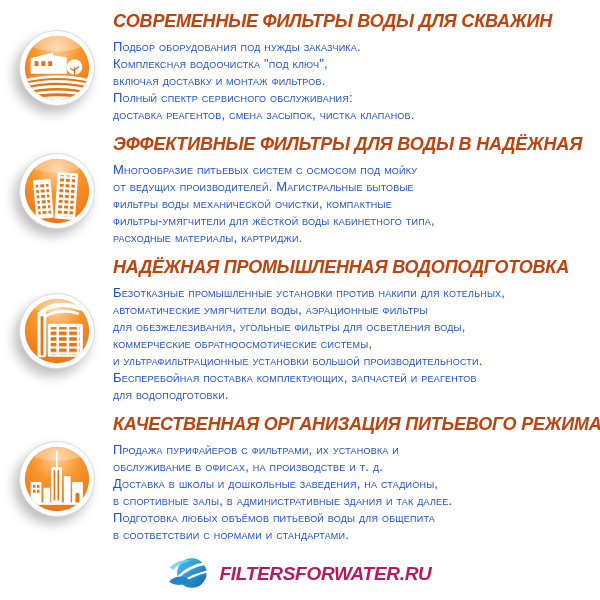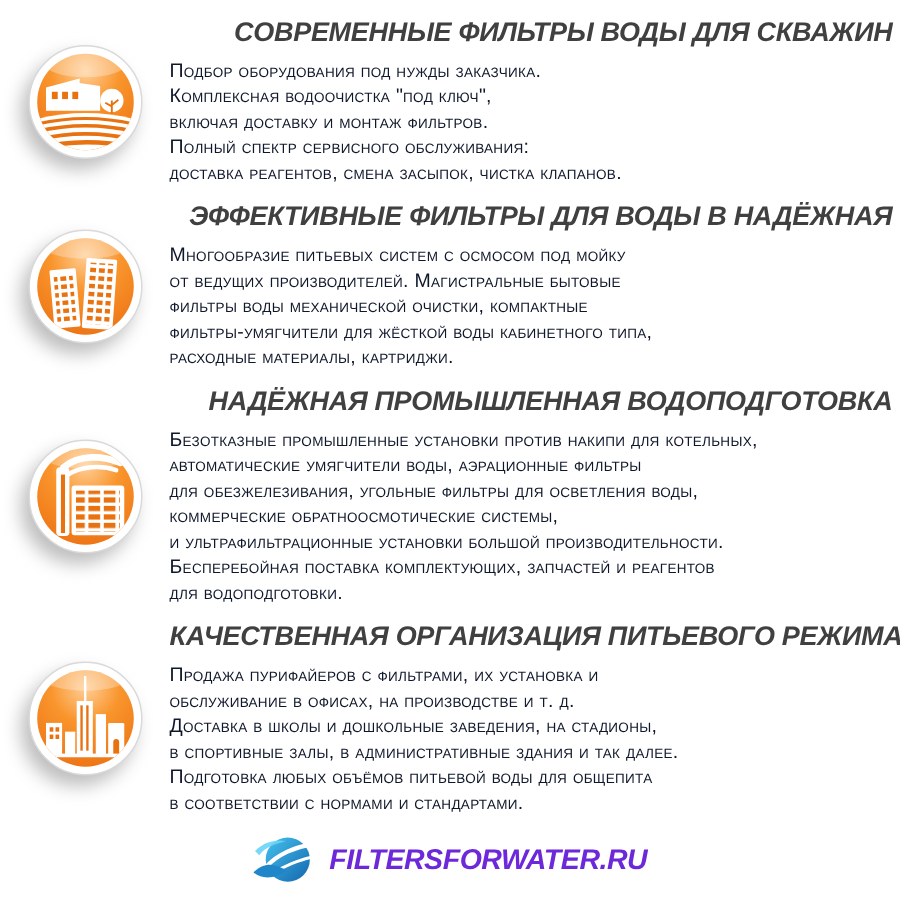--- a/index.html
+++ b/index.html
@@ -6,36 +6,35 @@
   body { width: 600px; height: 600px; font-family: "Liberation Sans", sans-serif; }
   .page { position: relative; width: 600px; height: 600px; overflow: hidden; padding-top: 12px; box-sizing: border-box; background: #ffffff; }
   .row { display: flex; align-items: center; margin: 0 0 12px 0; }
   .icon-col { flex: 0 0 113px; width: 113px; display: flex; justify-content: center; }
   .badge { width: 78px; height: 78px; border-radius: 50%; filter: drop-shadow(-5px 7px 6px rgba(110,110,110,0.45)); }
   .texts { width: 482px; }
   .heading {
     margin: 0 0 7px 0;
     font-size: 18px; line-height: 19px;
     font-weight: bold; font-style: italic;
-    color: #404040; letter-spacing: -0.2px;
+    color: #c2410c; letter-spacing: -0.2px;
     white-space: nowrap;
-    text-align: right;
   }
   .body-text {
     margin: 0;
     font-size: 13px; line-height: 17px;
-    color: #0f172a;
+    color: #1d4ed8;
     font-variant: small-caps;
     letter-spacing: 0.2px;
     white-space: pre-line;
   }
   .footer { display: flex; justify-content: center; align-items: center; gap: 9px; margin-top: 8px; cursor: pointer; }
   .logo-text {
     font-size: 19px; font-weight: bold; font-style: italic;
-    color: #6d28d9; letter-spacing: -0.3px;
+    color: #be185d; letter-spacing: -0.3px;
   }
 </style>
 </head>
 <body>
 
 <div class="page">
 
   <div class="row">
     <div class="icon-col">
       <svg class="badge" viewBox="0 0 80 80">

